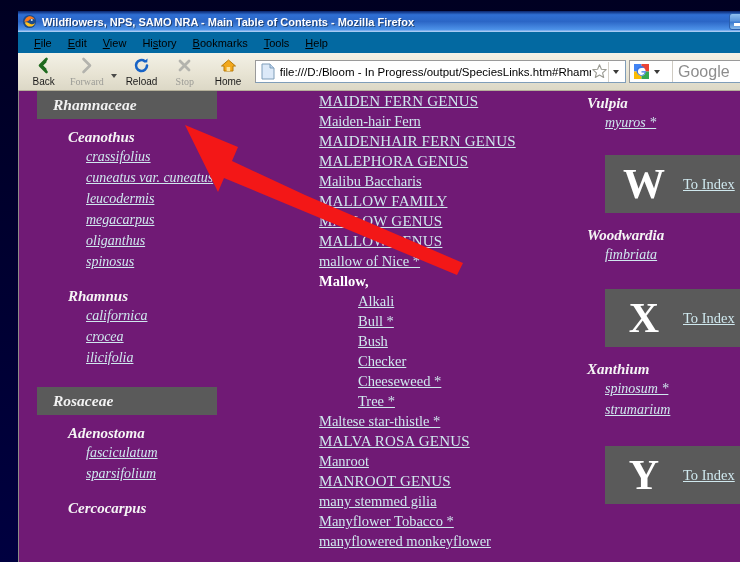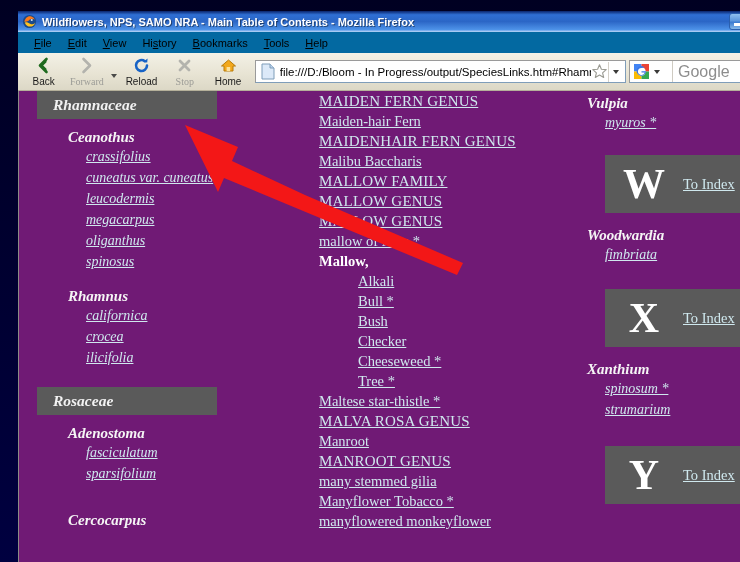--- a/index.html
+++ b/index.html
@@ -491,27 +491,28 @@
       <div class="species">californica</div>
       <div class="species">crocea</div>
       <div class="species">ilicifolia</div>
 
       <div class="family-header" style="margin-top:19px;">Rosaceae</div>
 
       <div class="genus">Adenostoma</div>
       <div class="species">fasciculatum</div>
       <div class="species">sparsifolium</div>
 
-      <div class="genus" style="margin-top:28px;">Cercocarpus</div>
+      <div class="genus" style="margin-top:16px;">Cercocarpus</div>
     </div>
 
     <div class="col" id="col-mid">
       <div class="mid-link caps">MAIDEN FERN GENUS</div>
       <div class="mid-link">Maiden-hair Fern</div>
       <div class="mid-link caps">MAIDENHAIR FERN GENUS</div>
+      <div class="mid-link caps">MALEPHORA GENUS</div>
       <div class="mid-link">Malibu Baccharis</div>
       <div class="mid-link caps">MALLOW FAMILY</div>
       <div class="mid-link caps">MALLOW GENUS</div>
       <div class="mid-link caps">MALLOW GENUS</div>
       <div class="mid-link">mallow of Nice *</div>
       <div class="mid-bold">Mallow,</div>
       <div class="mid-link mid-sub">Alkali</div>
       <div class="mid-link mid-sub">Bull *</div>
       <div class="mid-link mid-sub">Bush</div>
       <div class="mid-link mid-sub">Checker</div>

